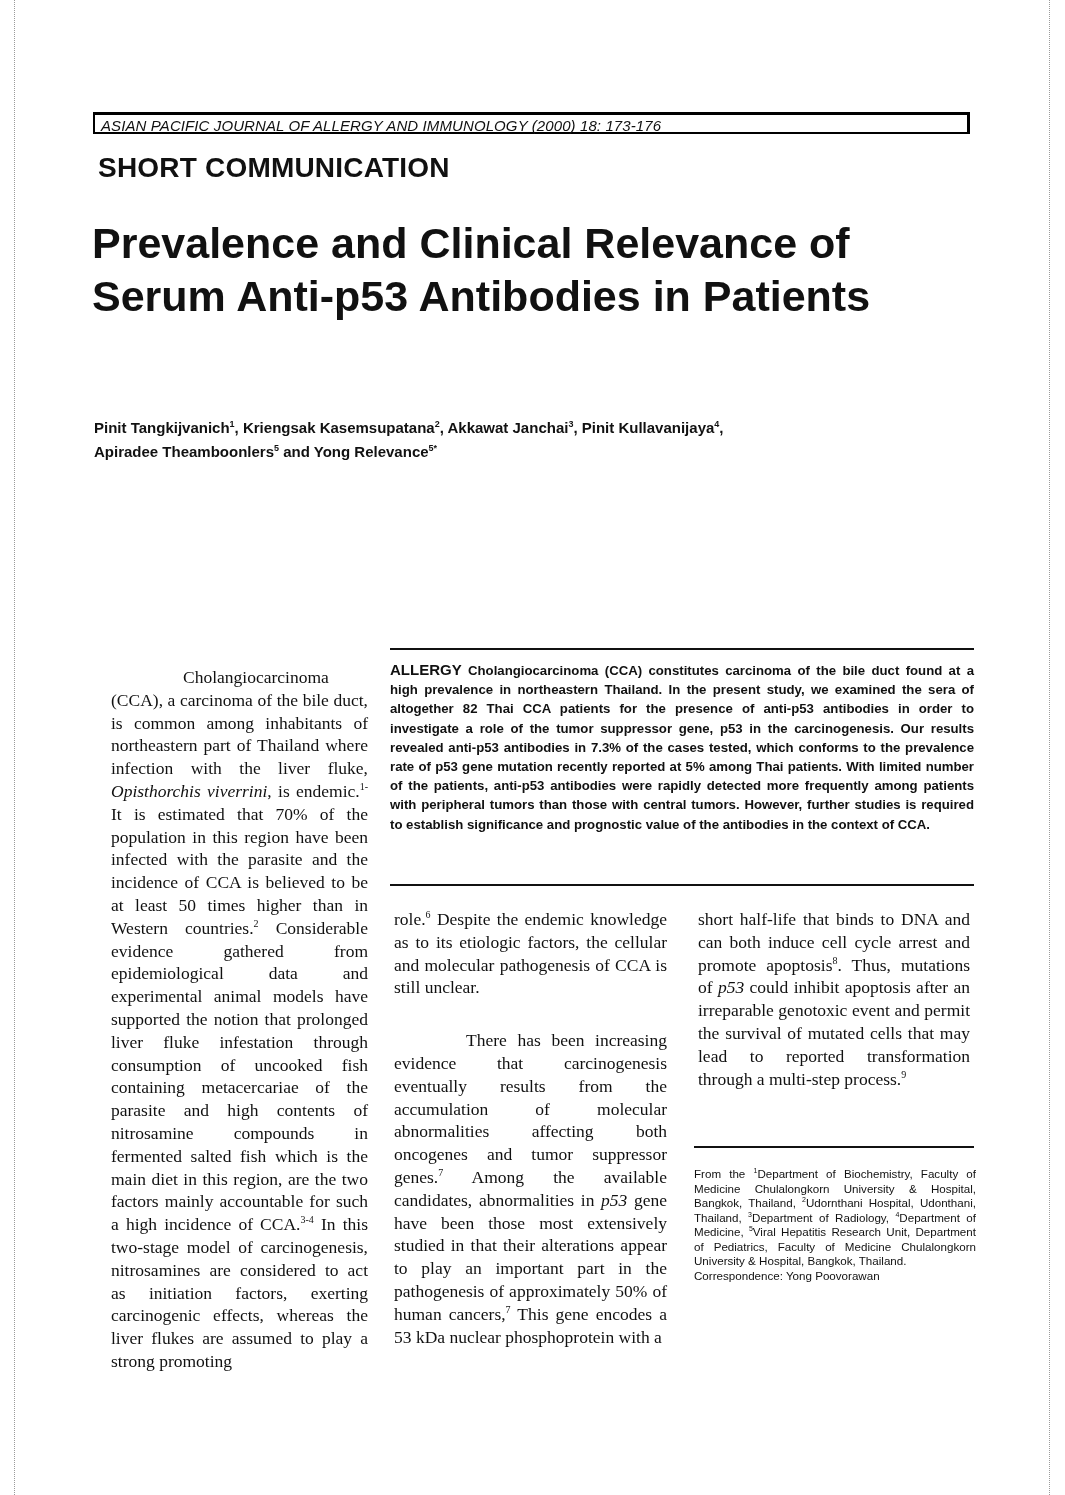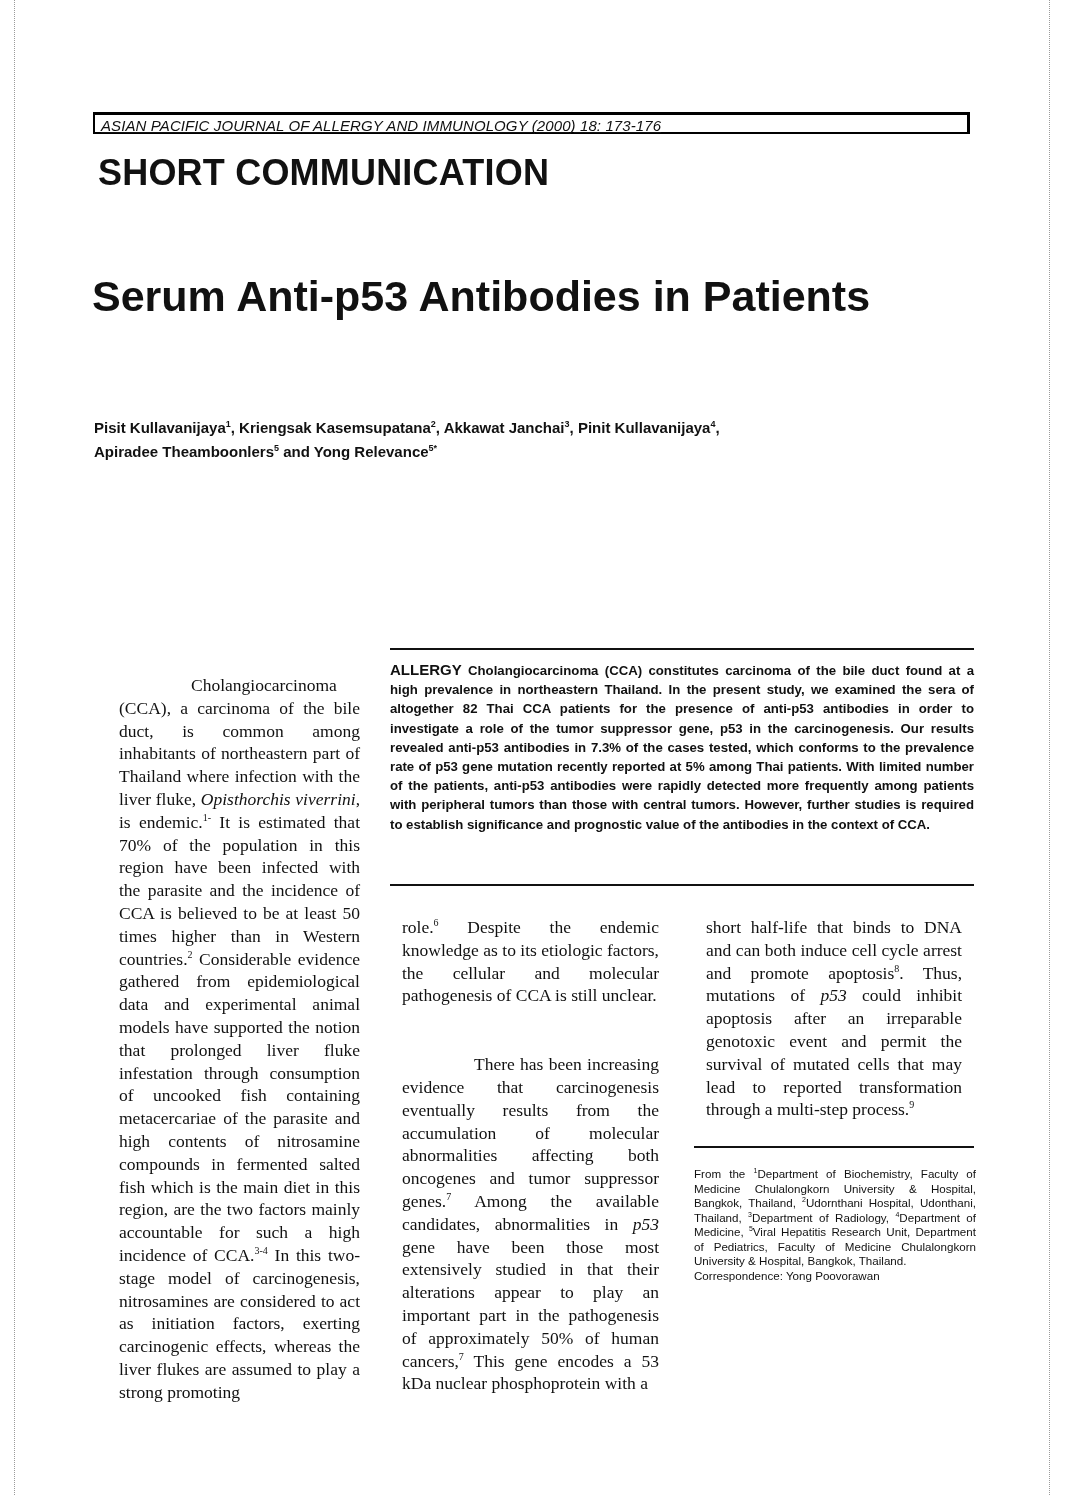--- a/index.html
+++ b/index.html
@@ -13,26 +13,25 @@
     }
     .edge-left { left: 14px; }
     .edge-right { left: 1049px; }
 
     .journal-box {
       position: absolute; left: 93px; top: 112px; width: 877px; height: 22px;
       border: 2px solid #000; border-top-width: 3px; border-right-width: 3px;
       font-family: "Liberation Sans", sans-serif; font-style: italic;
       font-size: 15px; line-height: 22px; padding-left: 6px; box-sizing: border-box;
       letter-spacing: 0.1px;
-      text-decoration: underline;
     }
     .section-label {
       position: absolute; left: 98px; top: 152px;
       font-family: "Liberation Sans", sans-serif; font-weight: bold;
-      font-size: 36px; letter-spacing: 0.2px;
+      font-size: 28px; letter-spacing: 0.2px;
     }
     .title {
       position: absolute; left: 92px; top: 217px; width: 900px;
       font-family: "Liberation Sans", sans-serif; font-weight: bold;
       font-size: 43px; line-height: 53px; margin: 0;
     }
     .authors {
       position: absolute; left: 94px; top: 414px; width: 880px;
       font-family: "Liberation Sans", sans-serif; font-weight: bold;
       font-size: 15px; line-height: 21px;
@@ -46,21 +45,21 @@
       font-family: "Liberation Sans", sans-serif; font-weight: bold;
       font-size: 13.2px; line-height: 19.2px; text-align: justify;
     }
     .summary .lead { font-size: 15px; }
 
     .col {
       position: absolute;
       font-family: "Liberation Serif", serif; font-size: 17.5px;
       line-height: 22.8px; text-align: justify;
     }
-    .col p { margin: 12px; }
+    .col p { margin: 4px; }
     .col sup { font-size: 10px; line-height: 0; }
     .indent { text-indent: 72px; }
     .col1 { left: 107px; top: 662px; width: 265px; }
     .col2 { left: 390px; top: 904px; width: 281px; }
     .col3 { left: 694px; top: 904px; width: 280px; }
     .gap { height: 22px; }
 
     .affil {
       position: absolute; left: 694px; top: 1167px; width: 282px;
       font-family: "Liberation Sans", sans-serif; font-size: 11.6px;
@@ -72,26 +71,26 @@
 </head>
 <body>
 
 <div class="edge-left"></div>
 <div class="edge-right"></div>
 
 <div class="journal-box">ASIAN PACIFIC JOURNAL OF ALLERGY AND IMMUNOLOGY (2000) 18: 173-176</div>
 <div class="section-label">SHORT COMMUNICATION</div>
 
 <h1 class="title">
-  <br>
+  <span>Prevalence and Clinical Relevance of</span><br>
   <span>Serum Anti-p53 Antibodies in Patients</span><br>
 </h1>
 
 <div class="authors">
-  <span>Pisit Kullavanijaya</span><sup>1</sup><span>, </span><span>Kriengsak Kasemsupatana</span><sup>2</sup><span>, </span><span>Akkawat Janchai</span><sup>3</sup><span>, </span><span>Pinit  Kullavanijaya</span><sup>4</sup><span>,</span><br>
+  <span>Pinit Tangkijvanich</span><sup>1</sup><span>, </span><span>Kriengsak Kasemsupatana</span><sup>2</sup><span>, </span><span>Akkawat Janchai</span><sup>3</sup><span>, </span><span>Pinit  Kullavanijaya</span><sup>4</sup><span>,</span><br>
   <span>Apiradee Theamboonlers</span><sup>5</sup><span> and </span><span>Yong Relevance</span><sup>5*</sup>
 </div>
 
 <div class="rule" style="left:390px; top:648px; width:584px;"></div>
 <div class="summary">
   <span class="lead">ALLERGY</span>
   <span>Cholangiocarcinoma (CCA) constitutes carcinoma of the bile duct found at a high prevalence in northeastern Thailand. In the present study, we examined the sera of altogether 82 Thai CCA patients for the presence of anti-p53 antibodies in order to investigate a role of the tumor suppressor gene, p53 in the carcinogenesis. Our results revealed anti-p53 antibodies in 7.3% of the cases tested, which conforms to the prevalence rate of p53 gene mutation recently reported at 5% among Thai patients. With limited number of the patients, anti-p53 antibodies were rapidly detected more frequently among patients with peripheral tumors than those with central tumors.  However, further studies is required to establish significance and prognostic value of the antibodies in the context of CCA.</span>
 </div>
 <div class="rule" style="left:390px; top:884px; width:584px;"></div>
 

